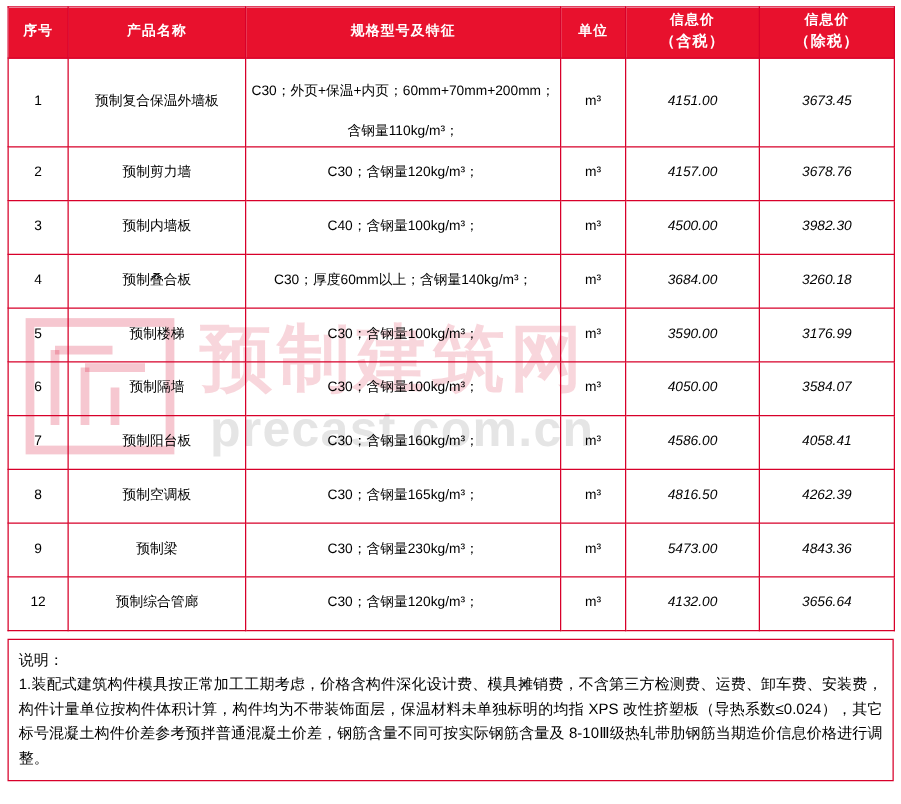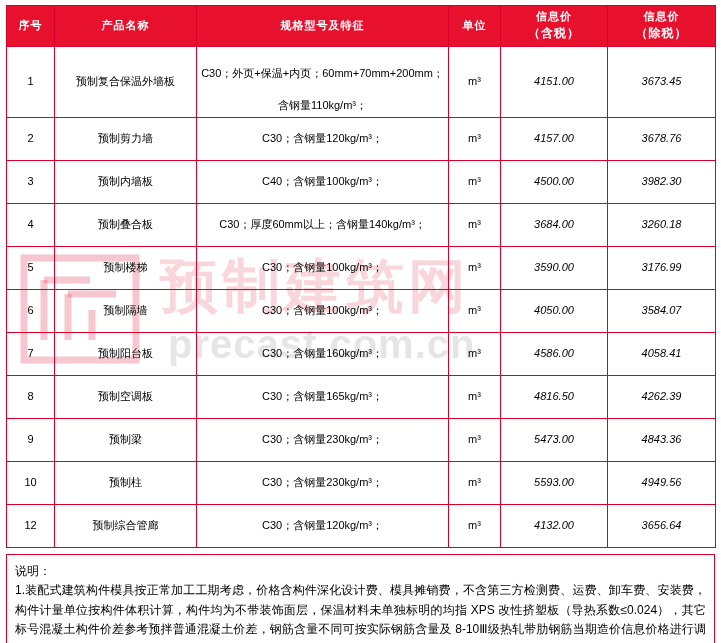--- a/index.html
+++ b/index.html
@@ -245,28 +245,20 @@
       </tr>
       <tr>
         <td class="idx-cell">9</td>
         <td class="name-cell">预制梁</td>
         <td class="spec-cell">C30；含钢量230kg/m³；</td>
         <td class="unit-cell">m³</td>
         <td class="price-cell">5473.00</td>
         <td class="price-cell">4843.36</td>
       </tr>
       <tr>
-        <td class="idx-cell">10</td>
-        <td class="name-cell">预制柱</td>
-        <td class="spec-cell">C30；含钢量230kg/m³；</td>
-        <td class="unit-cell">m³</td>
-        <td class="price-cell">5593.00</td>
-        <td class="price-cell">4949.56</td>
-      </tr>
-      <tr>
         <td class="idx-cell">12</td>
         <td class="name-cell">预制综合管廊</td>
         <td class="spec-cell">C30；含钢量120kg/m³；</td>
         <td class="unit-cell">m³</td>
         <td class="price-cell">4132.00</td>
         <td class="price-cell">3656.64</td>
       </tr>
     </tbody>
   </table>
 

